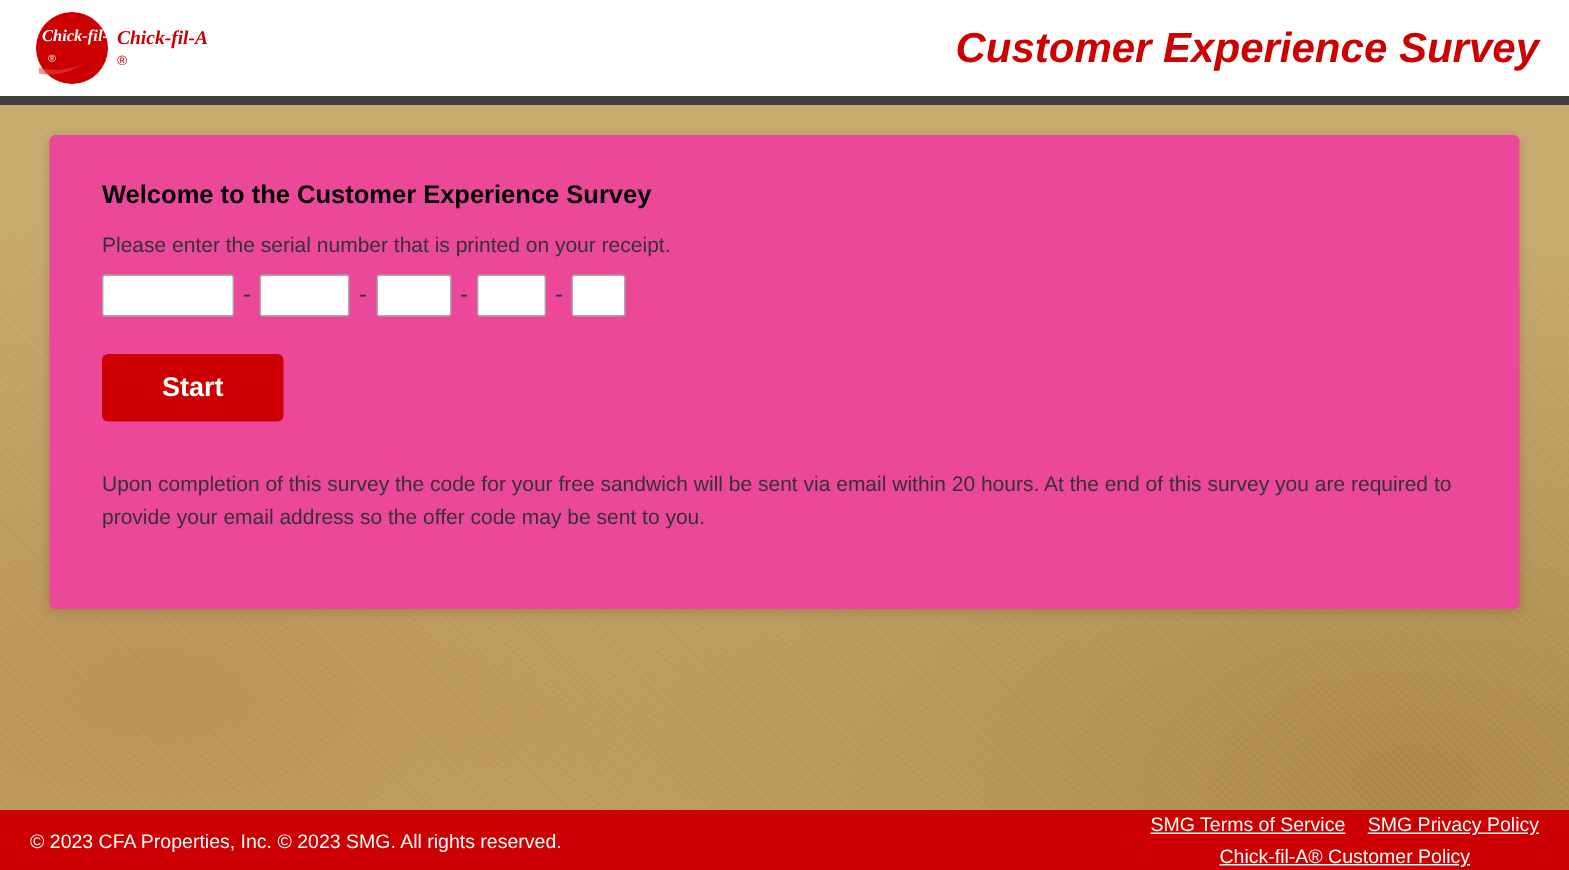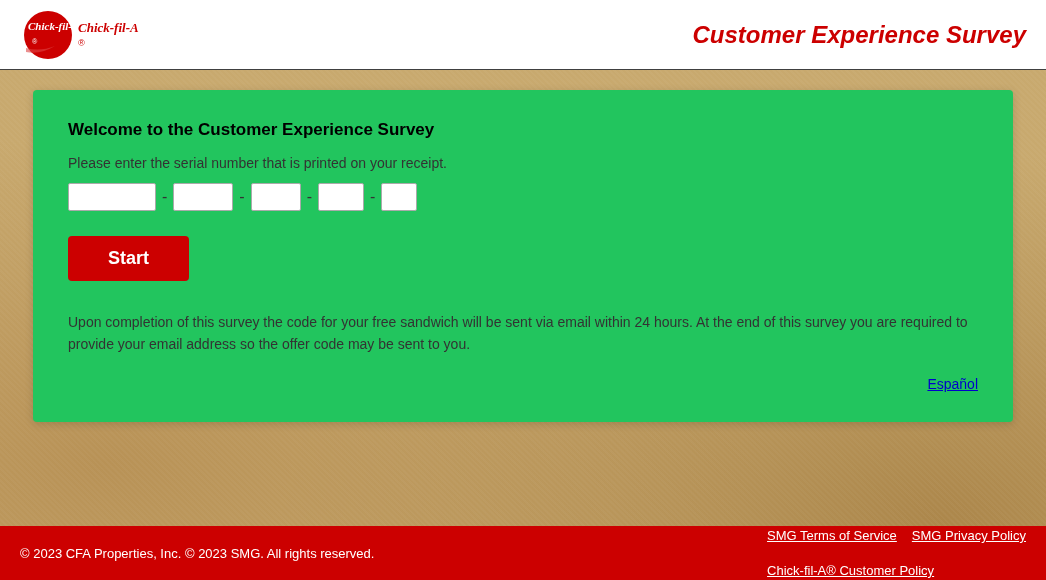--- a/index.html
+++ b/index.html
@@ -38,52 +38,52 @@
 
     
     .header {
       background-color: #fff;
       width: 100%;
       height: 70px;
       display: flex;
       align-items: center;
       justify-content: space-between;
       padding: 0 20px;
-      border-bottom: 1px solid #404040;
+      border-bottom: 6px solid #404040;
       position: relative;
       z-index: 10;
     }
 
     .logo-area {
       display: flex;
       align-items: center;
     }
 
     
     .logo-svg {
       width: 130px;
       height: 50px;
     }
 
     .header-title {
-      font-size: 24px;
+      font-size: 28px;
       font-weight: bold;
       color: #cc0000;
       font-style: italic;
     }
 
     
     .main-content {
       padding: 20px;
       position: relative;
       z-index: 10;
     }
 
     .survey-card {
-      background-color: #22c55e;
+      background-color: #ec4899;
       border-radius: 4px;
       padding: 30px 35px;
       max-width: 980px;
       margin: 0 auto;
       box-shadow: 0 2px 8px rgba(0,0,0,0.15);
     }
 
     .welcome-title {
       font-size: 17px;
       font-weight: bold;
@@ -182,22 +182,22 @@
     }
 
     .footer-copyright {
       color: #fff;
       font-size: 13px;
     }
 
     .footer-links {
       display: flex;
       flex-direction: column;
-      align-items: flex-start;
-      gap: 20px;
+      align-items: center;
+      gap: 6px;
     }
 
     .footer-link-row {
       display: flex;
       gap: 15px;
     }
 
     .footer-link {
       color: #fff;
       font-size: 13px;
@@ -244,24 +244,23 @@
       <input type="text" class="serial-input w3" maxlength="4" style="">
       <span class="serial-dash">-</span>
       <input type="text" class="serial-input w4" maxlength="4" style="">
       <span class="serial-dash">-</span>
       <input type="text" class="serial-input w5" maxlength="2" style="">
     </div>
 
     <button class="start-button">Start</button>
 
     <p class="completion-text">
-      <span>Upon completion of this survey the code for your free sandwich will be sent via email within 24 hours. At the end of this survey you are </span><strong>required</strong><span> to provide your email address so the offer code may be sent to you.</span>
+      <span>Upon completion of this survey the code for your free sandwich will be sent via email within 20 hours. At the end of this survey you are </span><strong>required</strong><span> to provide your email address so the offer code may be sent to you.</span>
     </p>
 
-    <a class="espanol-link" href="#">Español</a>
 
   </div>
 </div>
 
 <div class="footer">
   <span class="footer-copyright">© 2023 CFA Properties, Inc. © 2023 SMG. All rights reserved.</span>
 
   <div class="footer-links">
     <div class="footer-link-row">
       <a class="footer-link" href="#">SMG Terms of Service</a>

